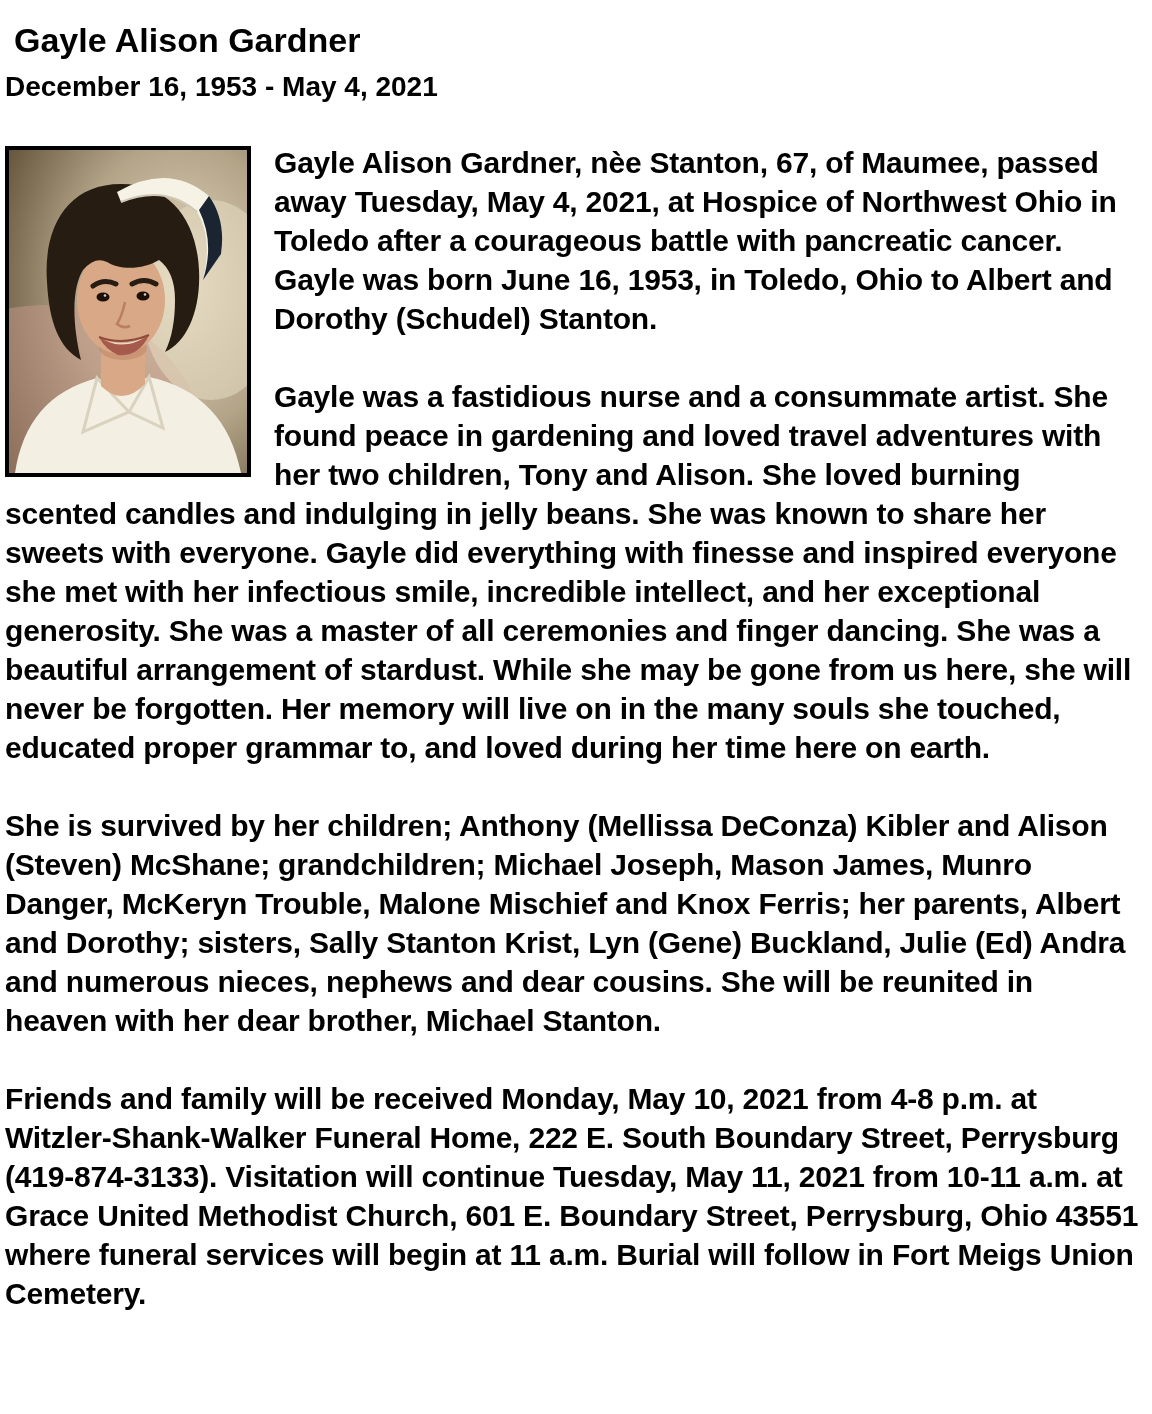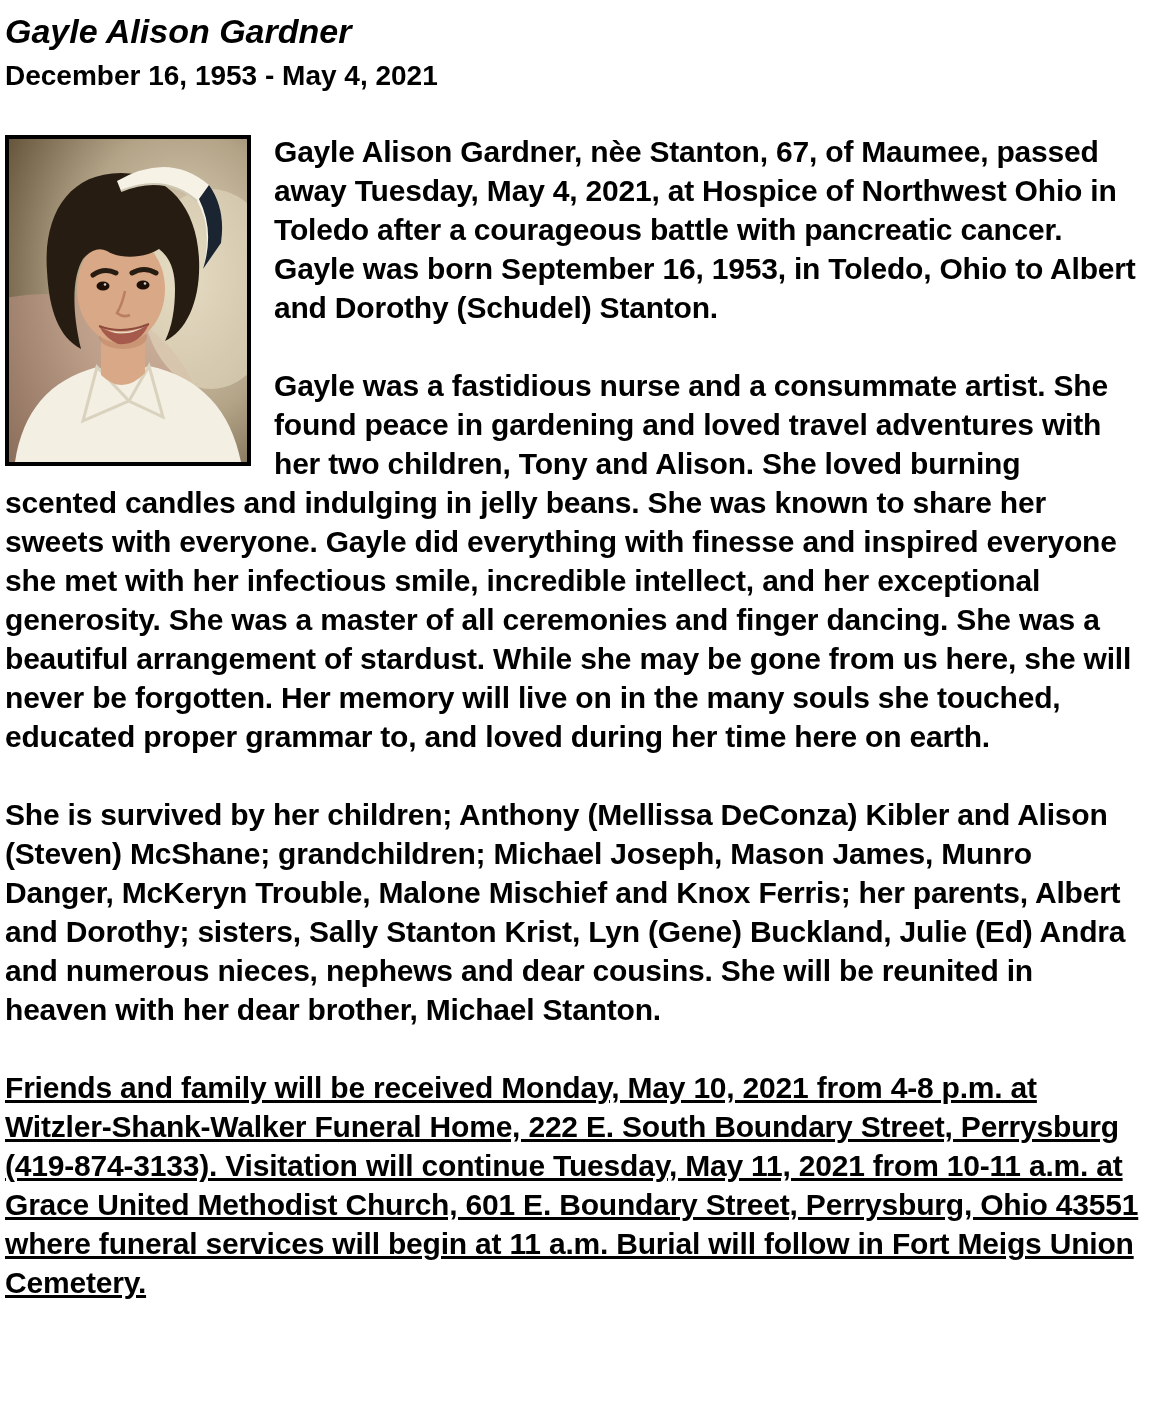--- a/index.html
+++ b/index.html
@@ -14,22 +14,21 @@
     font-family: "Liberation Sans", "DejaVu Sans", sans-serif;
     color: #000000;
   }
   .page {
     padding: 12px 12px 24px 5px;
   }
   .obit-name {
     font-size: 34px;
     line-height: 1.15;
     font-weight: bold;
-    margin: 0;
-    font-style: italic;
+    margin: 9px;
   }
   .obit-dates {
     font-size: 28px;
     line-height: 1.3;
     font-weight: bold;
     margin: 7px 0 0 0;
   }
   .obit-content {
     margin-top: 38px;
   }
@@ -48,21 +47,20 @@
   }
   p.obit-paragraph {
     font-size: 30px;
     font-weight: bold;
     line-height: 39px;
     letter-spacing: -0.2px;
     margin: 0 0 39px 0;
   }
   p.obit-paragraph:last-child {
     margin-bottom: 0;
-    text-decoration: underline;
   }
 </style>
 </head>
 <body>
 
 <div class="page">
 
   <h1 class="obit-name">Gayle Alison Gardner</h1>
 
   <h2 class="obit-dates">December 16, 1953 - May 4, 2021</h2>
@@ -108,21 +106,21 @@
         <ellipse cx="134" cy="146" rx="6.5" ry="4.5" fill="#1d0f06"></ellipse>
         <circle cx="96" cy="145.5" r="1.3" fill="#ffffff" opacity="0.8"></circle>
         <circle cx="136" cy="144.5" r="1.3" fill="#ffffff" opacity="0.8"></circle>
         <path d="M116,152 Q113,166 108,174 Q114,179 121,176" fill="none" stroke-width="2.5" stroke="#b97f5f"></path>
         <path d="M90,187 Q113,203 140,185 Q130,207 109,205 Q96,199 90,187 Z" fill="#a65a4c"></path>
         <path d="M93,188 Q113,199 136,187 Q124,196 106,194 Z" fill="#e9ddcc"></path>
         <path d="M90,187 Q113,196 140,185" fill="none" stroke-width="2" stroke="#8e4a3c"></path>
       </svg>
     </div>
 
-    <p class="obit-paragraph">Gayle Alison Gardner, nèe Stanton, 67, of Maumee, passed away Tuesday, May 4, 2021, at Hospice of Northwest Ohio in Toledo after a courageous battle with pancreatic cancer. Gayle was born September 16, 1953, in Toledo, Ohio to Albert and Dorothy (Schudel) Stanton.</p>
+    <p class="obit-paragraph">Gayle Alison Gardner, nèe Stanton, 67, of Maumee, passed away Tuesday, May 4, 2021, at Hospice of Northwest Ohio in Toledo after a courageous battle with pancreatic cancer. Gayle was born June 16, 1953, in Toledo, Ohio to Albert and Dorothy (Schudel) Stanton.</p>
 
     <p class="obit-paragraph">Gayle was a fastidious nurse and a consummate artist. She found peace in gardening and loved travel adventures with her two children, Tony and Alison. She loved burning scented candles and indulging in jelly beans. She was known to share her sweets with everyone. Gayle did everything with finesse and inspired everyone she met with her infectious smile, incredible intellect, and her exceptional generosity. She was a master of all ceremonies and finger dancing. She was a beautiful arrangement of stardust. While she may be gone from us here, she will never be forgotten. Her memory will live on in the many souls she touched, educated proper grammar to, and loved during her time here on earth.</p>
 
     <p class="obit-paragraph">She is survived by her children; Anthony (Mellissa DeConza) Kibler and Alison (Steven) McShane; grandchildren; Michael Joseph, Mason James, Munro Danger, McKeryn Trouble, Malone Mischief and Knox Ferris; her parents, Albert and Dorothy; sisters, Sally Stanton Krist, Lyn (Gene) Buckland, Julie (Ed) Andra and numerous nieces, nephews and dear cousins. She will be reunited in heaven with her dear brother, Michael Stanton.</p>
 
     <p class="obit-paragraph">Friends and family will be received Monday, May 10, 2021 from 4-8 p.m. at Witzler-Shank-Walker Funeral Home, 222 E. South Boundary Street, Perrysburg (419-874-3133). Visitation will continue Tuesday, May 11, 2021 from 10-11 a.m. at Grace United Methodist Church, 601 E. Boundary Street, Perrysburg, Ohio 43551 where funeral services will begin at 11 a.m. Burial will follow in Fort Meigs Union Cemetery.</p>
 
   </div>
 </div>
 

